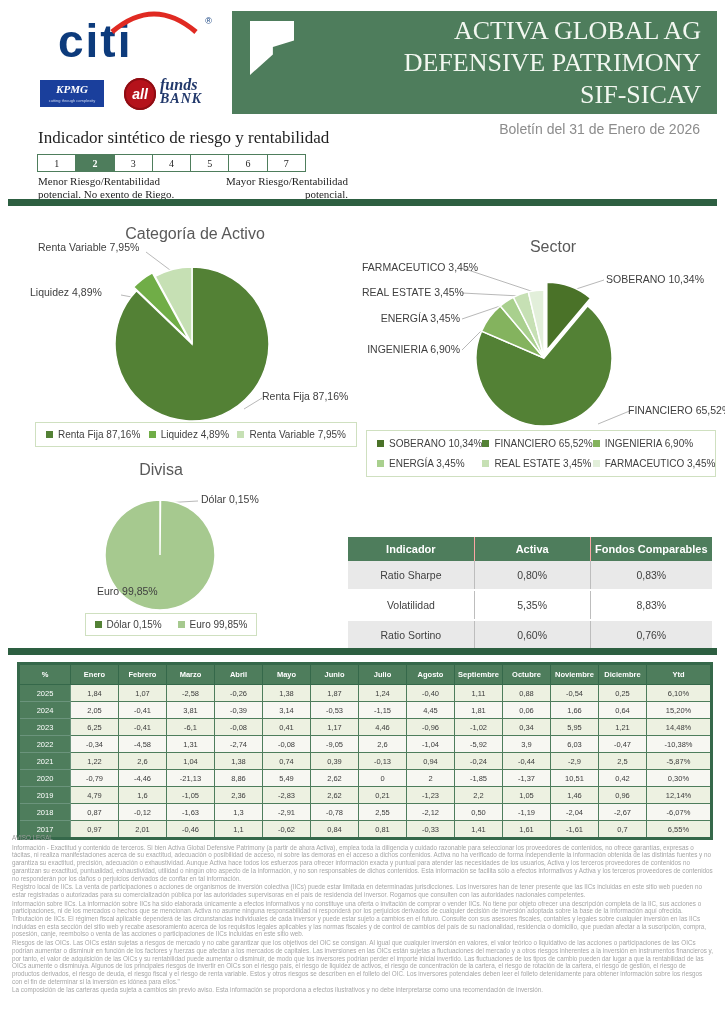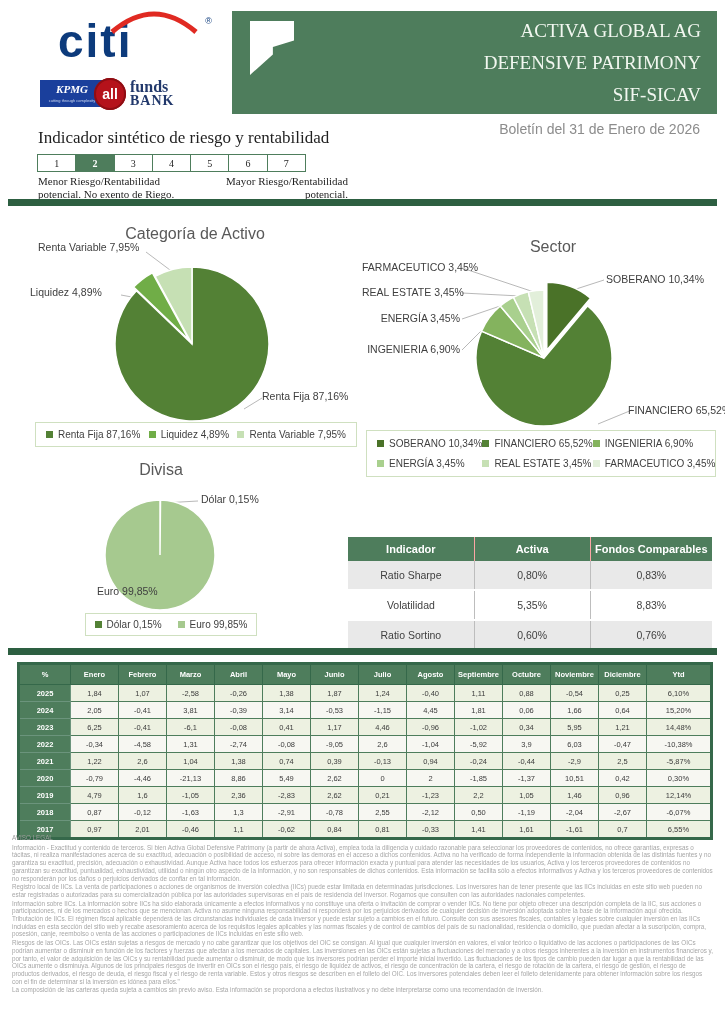--- a/index.html
+++ b/index.html
@@ -12,33 +12,33 @@
               color:#0d3b7c;letter-spacing:2px;line-height:58px;}
   .citi .reg{position:absolute;right:-4px;top:4px;font-size:9px;color:#0d3b7c;}
   .citi svg{position:absolute;left:46px;top:-4px;}
 
   .kpmg{position:absolute;left:40px;top:80px;width:64px;height:27px;background:#1a3f9c;
         color:#fff;text-align:center;}
   .kpmg .name{font-family:"Liberation Serif",serif;font-style:italic;font-weight:700;
               font-size:11px;line-height:19px;}
   .kpmg .tag{font-size:4px;color:#ccd8f2;line-height:4px;}
 
-  .allfunds{position:absolute;left:94px;top:78px;display:flex;align-items:center;}
+  .allfunds{position:absolute;left:124px;top:78px;display:flex;font-style:italic;}
   .all-circle{width:32px;height:32px;border-radius:50%;background:#b5121b;color:#fff;
               font-weight:700;font-size:14px;display:flex;align-items:center;justify-content:center;
               box-shadow:0 0 0 2px #8e0d13 inset;}
   .funds-text{margin-left:4px;font-family:"Liberation Serif",serif;color:#21386b;
               font-weight:700;line-height:14px;font-size:16px;}
   .funds-text .l2{letter-spacing:1px;font-size:14px;}
 
   .title-block{position:absolute;left:232px;top:11px;width:485px;height:103px;background:#4e7d5c;}
   .flag{position:absolute;left:18px;top:10px;width:44px;height:54px;background:#ffffff;
         clip-path:polygon(0 0,100% 0,100% 36%,52% 48%,52% 62%,0 100%);}
   .title-text{position:absolute;right:16px;top:4px;text-align:right;
-              font-family:"Liberation Serif",serif;font-size:19px;line-height:32px;color:#f2f7f0;}
+              font-family:"Liberation Serif",serif;font-size:26px;line-height:32px;color:#f2f7f0;}
 
   .bulletin{position:absolute;right:25px;top:121px;font-size:14px;color:#8c8c8c;}
 
   
   .risk{position:absolute;left:38px;top:128px;width:310px;font-family:"Liberation Serif",serif;color:#1f1f1f;}
   .risk-label{font-size:17px;}
   .risk-scale{display:flex;margin-top:6px;width:268px;}
   .risk-box{flex:1;height:16px;border:1px solid #4e7d5c;margin-left:-1px;
             display:flex;align-items:center;justify-content:center;font-size:10px;background:#fff;}
   .risk-box.active{background:#4e7d5c;color:#fff;font-weight:700;}
@@ -80,21 +80,21 @@
   .ind-table tr.even td{background:#ffffff;}
   .ind-table tbody tr{border-bottom:2px solid #fff;}
 
   
   .mon-table{position:absolute;left:17px;top:662px;width:693px;border-collapse:collapse;
              table-layout:fixed;font-size:7.5px;color:#3c3c3c;text-align:center;
              border:3px solid #35684a;}
   .mon-table th{background:#4e7d5c;color:#fff;font-weight:700;height:17px;
                 border:1px solid #35684a;font-size:7.5px;}
   .mon-table td{border:1px solid #4e7d5c;height:14px;}
-  .mon-table td.year{background:#4e7d5c;color:#fff;font-weight:700;border:1px solid #6b947c;}
+  .mon-table td.year{background:#4e7d5c;color:#fff;font-weight:400;border:1px solid #6b947c;}
   .mon-table tr.odd td.val{background:#edf1e1;}
   .mon-table tr.even td.val{background:#f7f7f2;}
 
   
   .legal{position:absolute;left:12px;top:834px;width:701px;color:#a6a6a6;
          font-size:6.3px;line-height:7.7px;}
   .legal .legal-title{margin-bottom:2px;color:#9a9a9a;}
   .legal p{margin:0 0 1px 0;}
 </style>
 </head>

